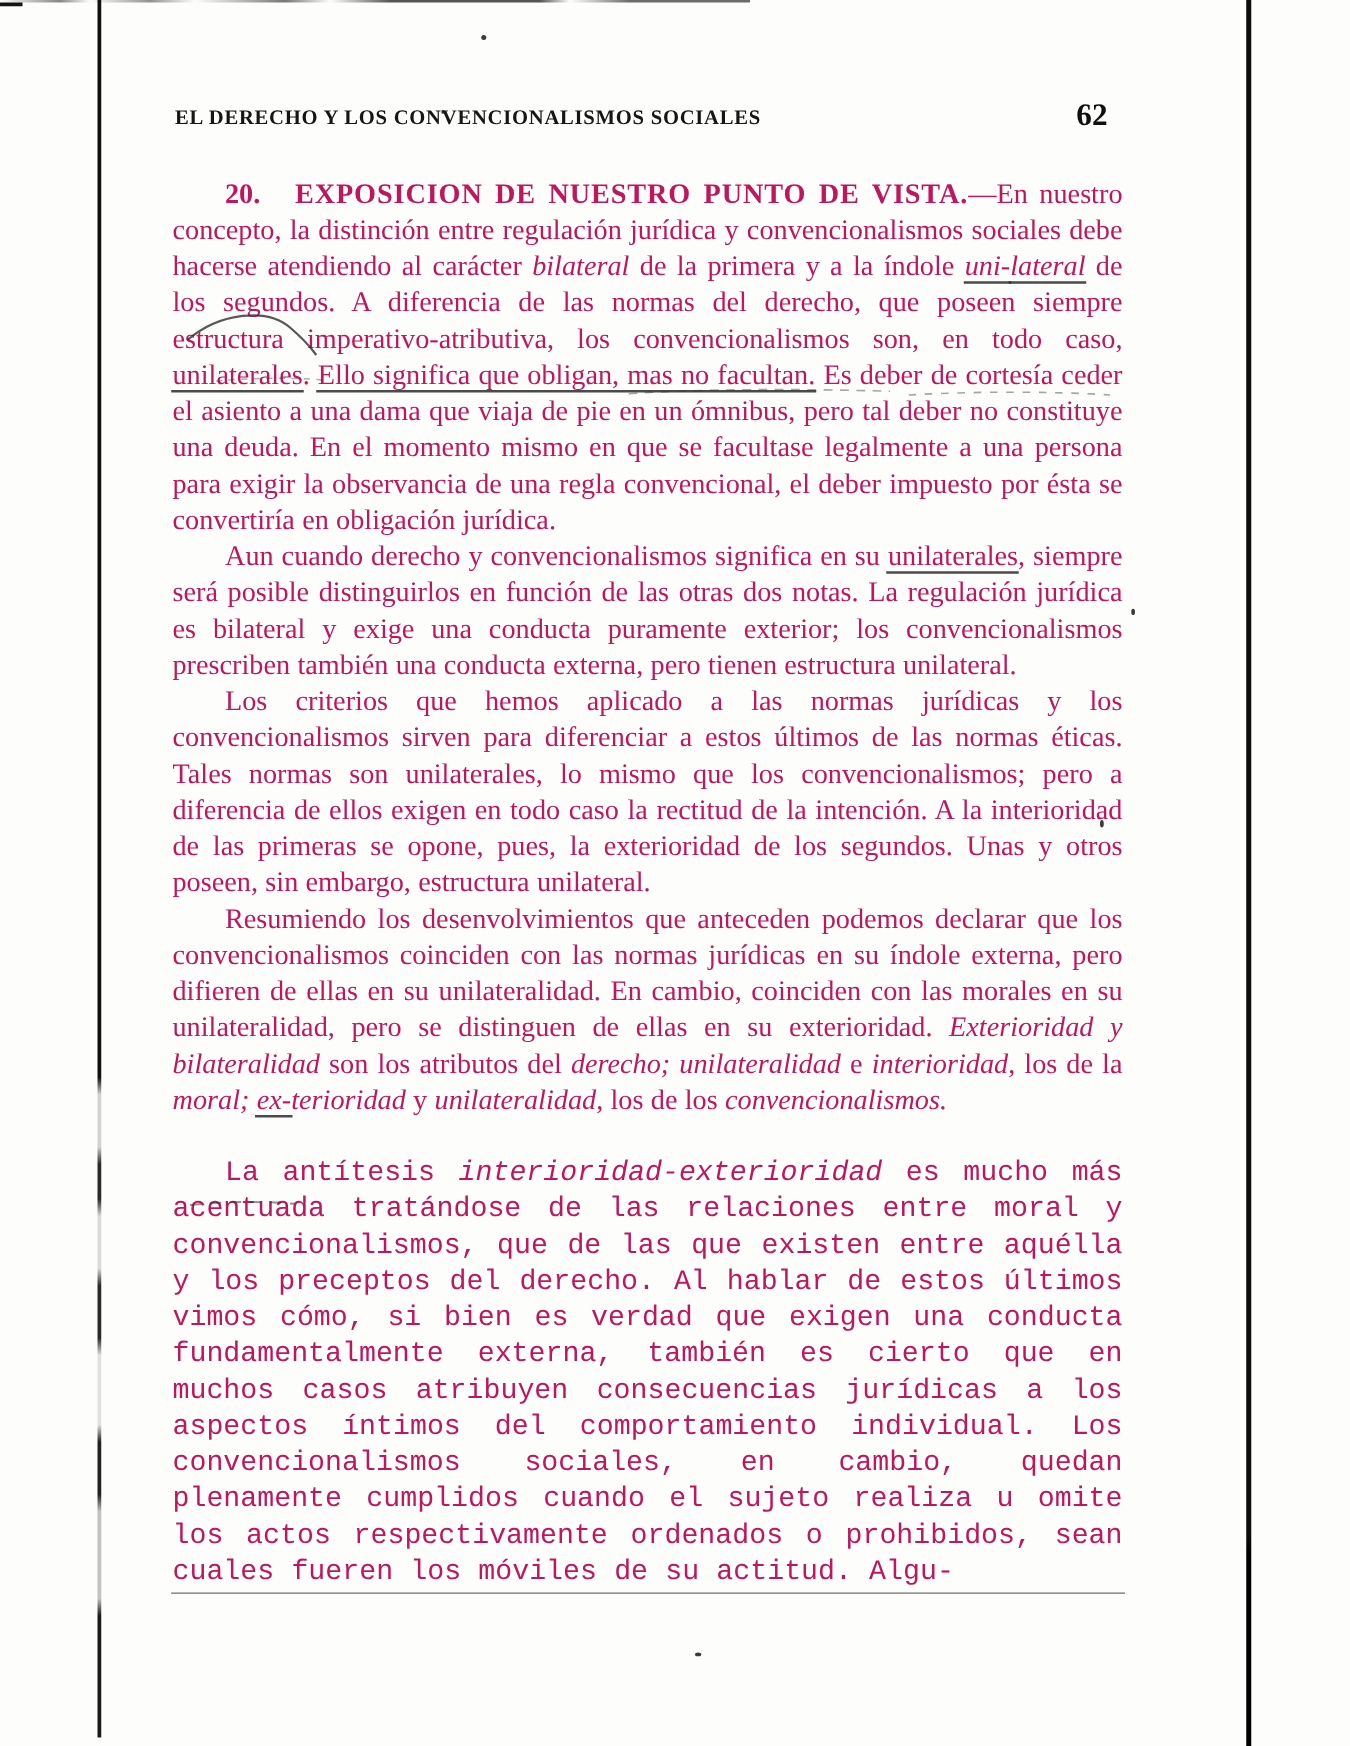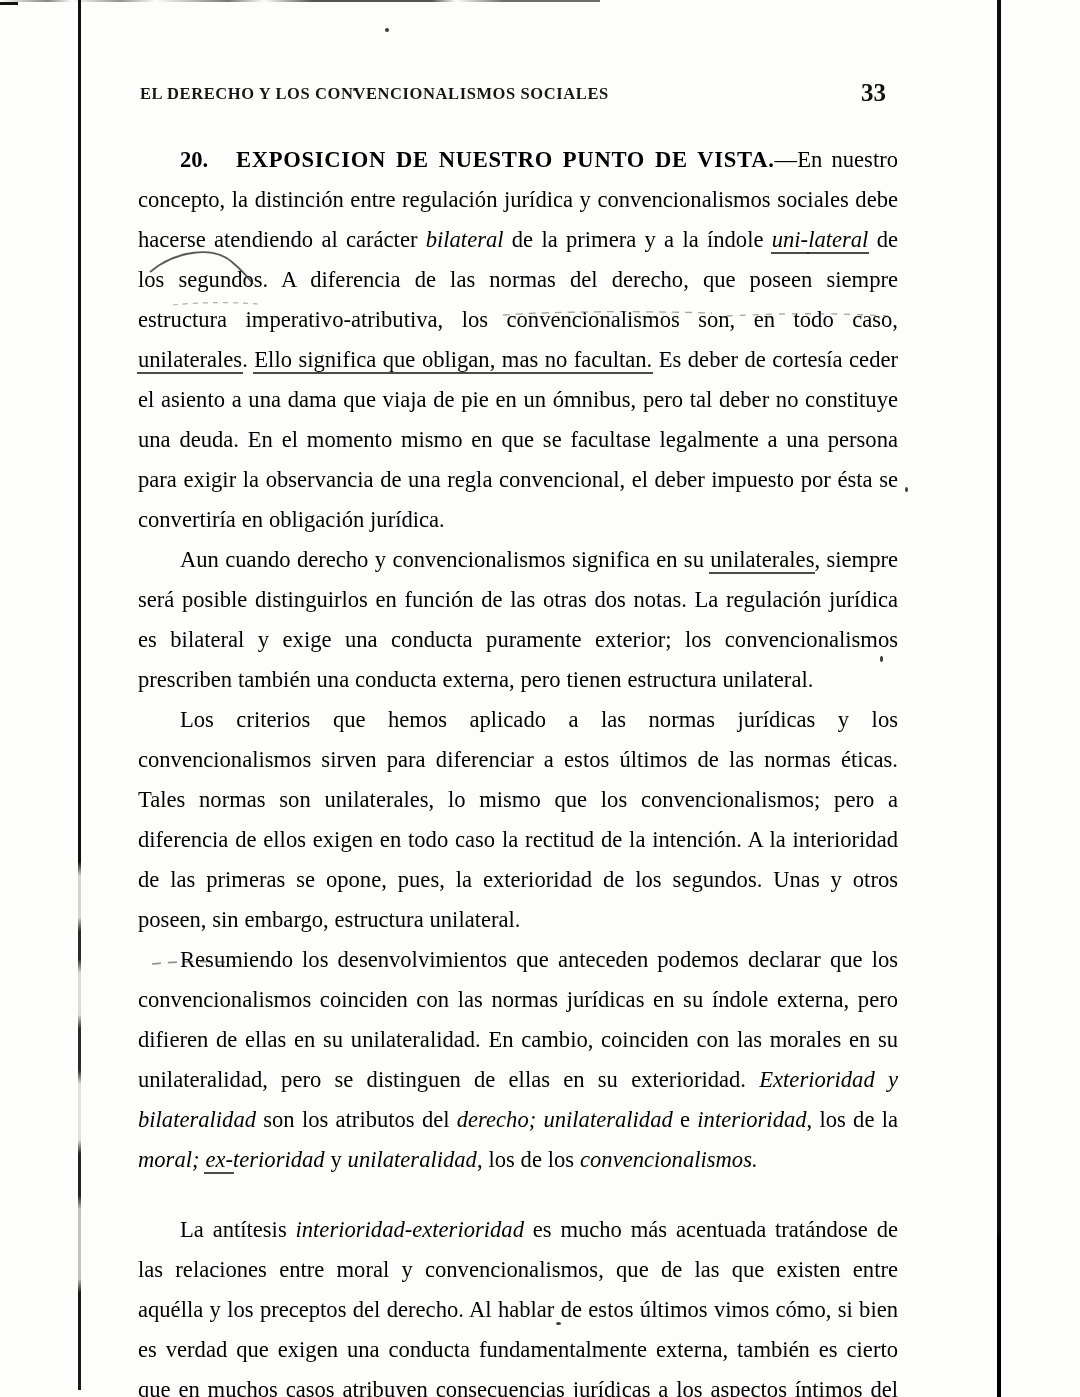--- a/index.html
+++ b/index.html
@@ -105,29 +105,29 @@
     right: 12px;
     top: -1px;
     font-size: 25px;
     font-weight: 700;
     color: #101010;
   }
 
   p.body {
     margin: 0;
     font-size: 22.6px;
-    line-height: 40px;
-    color: #000000;
+    line-height: 29px;
+    color: #be185d;
     text-align: justify;
     text-indent: 42px;
     -webkit-hyphens: none;
     hyphens: none;
     word-spacing: 0.2px;
   }
-  p.gap-before { margin-top: 30px; }
+  p.gap-before { margin-top: 30px; font-family: Liberation Mono, monospace; }
 
   .sc {
     font-variant: small-caps;
     letter-spacing: 0.7px;
     font-weight: 600;
   }
   .secnum { font-weight: 700; }
   .it { font-style: italic; }
 
   
@@ -172,21 +172,21 @@
   <div class="speck" style="left:385px; top:28px; width:4px; height:4px;"></div>
   <div class="speck" style="left:353px; top:88px; width:3px; height:3px;"></div>
   <div class="speck" style="left:905px; top:487px; width:3px; height:5px;"></div>
   <div class="speck" style="left:880px; top:656px; width:3px; height:6px;"></div>
   <div class="speck" style="left:556px; top:1322px; width:5px; height:3px;"></div>
 
   <div id="textblock">
 
     <div id="running-head">
       <div id="head-title">EL DERECHO Y LOS CONVENCIONALISMOS SOCIALES</div>
-      <div id="page-number">33</div>
+      <div id="page-number">62</div>
     </div>
 
     <p class="body"><span class="secnum">20.</span>&nbsp;&nbsp;&nbsp;<span class="sc">EXPOSICION DE NUESTRO PUNTO DE VISTA.</span><span>—En nuestro concepto, la distinción entre regulación jurídica y convencionalismos sociales debe hacerse atendiendo al carácter </span><span class="it">bilateral</span><span> de la primera y a la índole </span><span class="it ul-pencil">uni-</span><span class="it ul-pencil">lateral</span><span> de los segundos. A diferencia de las normas del derecho, que poseen siempre estructura imperativo-atributiva, los convencionalismos son, en todo caso, </span><span class="ul-pencil">unilaterales</span><span>. </span><span class="ul-pencil">Ello significa que obligan, mas no facultan.</span><span> Es deber de cortesía ceder el asiento a una dama que viaja de pie en un ómnibus, pero tal deber no constituye una deuda. En el momento mismo en que se facultase legalmente a una persona para exigir la observancia de una regla convencional, el deber impuesto por ésta se convertiría en obligación jurídica.</span></p>
 
     <p class="body"><span>Aun cuando derecho y convencionalismos significa en su </span><span class="ul-pencil">unilaterales</span><span>, siempre será posible distinguirlos en función de las otras dos notas. La regulación jurídica es bilateral y exige una conducta puramente exterior; los convencionalismos prescriben también una conducta externa, pero tienen estructura unilateral.</span></p>
 
     <p class="body">Los criterios que hemos aplicado a las normas jurídicas y los convencionalismos sirven para diferenciar a estos últimos de las normas éticas. Tales normas son unilaterales, lo mismo que los convencionalismos; pero a diferencia de ellos exigen en todo caso la rectitud de la intención. A la interioridad de las primeras se opone, pues, la exterioridad de los segundos. Unas y otros poseen, sin embargo, estructura unilateral.</p>
 
     <p class="body"><span>Resumiendo los desenvolvimientos que anteceden podemos declarar que los convencionalismos coinciden con las normas jurídicas en su índole externa, pero difieren de ellas en su unilateralidad. En cambio, coinciden con las morales en su unilateralidad, pero se distinguen de ellas en su exterioridad. </span><span class="it">Exterioridad y bilateralidad</span><span> son los atributos del </span><span class="it">derecho; unilateralidad</span><span> e </span><span class="it">interioridad</span><span>, los de la </span><span class="it">moral;</span> <span class="it ul-pencil">ex-</span><span class="it ul-pencil2">terioridad</span><span> y </span><span class="it">unilateralidad</span><span>, los de los </span><span class="it">convencionalismos.</span></p>
 

